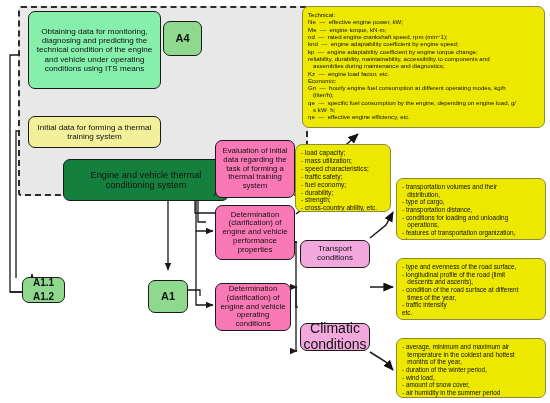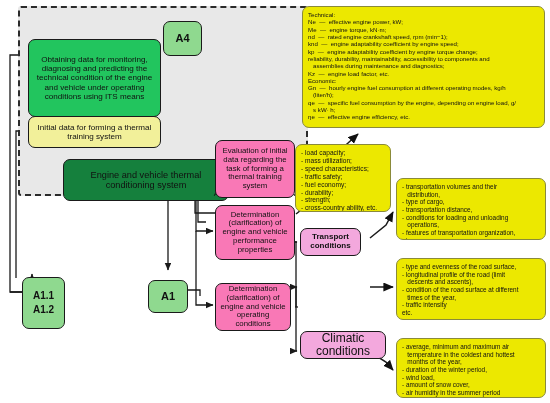--- a/index.html
+++ b/index.html
@@ -31,42 +31,42 @@
   
   .group-dashed{
     position:absolute;
     box-sizing:border-box;
     border:2px dashed #2b2b2b;
     border-radius:3px;
     background:#e8e8e8;
     z-index:1;
   }
 
-  .peach{background:#22c55e;margin-top:28px;}
+  .peach{background:#86efac;}
   .yellow-soft{background:#f2f09a;}
   .orange{background:#15803d;}
   .green{background:#8fd98f;}
   .pink{background:#f978b6;}
   .pink-light{background:#f3a8dd;}
 
   .n-obtain{left:28px;top:11px;width:133px;height:78px;font-size:8.1px;}
   .n-initial{left:28px;top:116px;width:133px;height:32px;font-size:8.1px;}
   .n-a4{left:163px;top:21px;width:39px;height:35px;font-size:11px;font-weight:600;align-items:center;}
   .n-a0{left:63px;top:159px;width:166px;height:42px;font-size:9.2px;}
   .n-a0 .corner{position:absolute;right:5px;bottom:2px;font-size:7.6px;}
-  .n-a11{left:22px;top:277px;width:43px;height:52px;font-size:10px;font-weight:600;line-height:1.45;}
+  .n-a11{left:22px;top:277px;width:43px;height:26px;font-size:10px;font-weight:600;line-height:1.45;}
   .n-a1{left:148px;top:280px;width:40px;height:33px;font-size:11px;font-weight:600;}
 
   .n-eval{left:215px;top:140px;width:80px;height:58px;font-size:7.8px;}
   .n-perf{left:215px;top:205px;width:80px;height:55px;font-size:7.8px;}
   .n-oper{left:215px;top:283px;width:76px;height:48px;font-size:7.8px;}
 
-  .n-transport{left:300px;top:228px;width:61px;height:28px;font-size:8px;font-weight:bold;}
+  .n-transport{left:300px;top:240px;width:70px;height:28px;font-size:8px;}
   .n-road{left:300px;top:273px;width:70px;height:28px;font-size:8px;}
-  .n-climatic{left:300px;top:331px;width:86px;height:28px;font-size:12px;}
+  .n-climatic{left:300px;top:323px;width:70px;height:28px;font-size:14px;}
 
   
   .note{
     position:absolute;
     box-sizing:border-box;
     border:1.2px solid #8a8a3a;
     border-radius:7px;
     background:#ece800;
     color:#111;
     padding:4px 5px;

